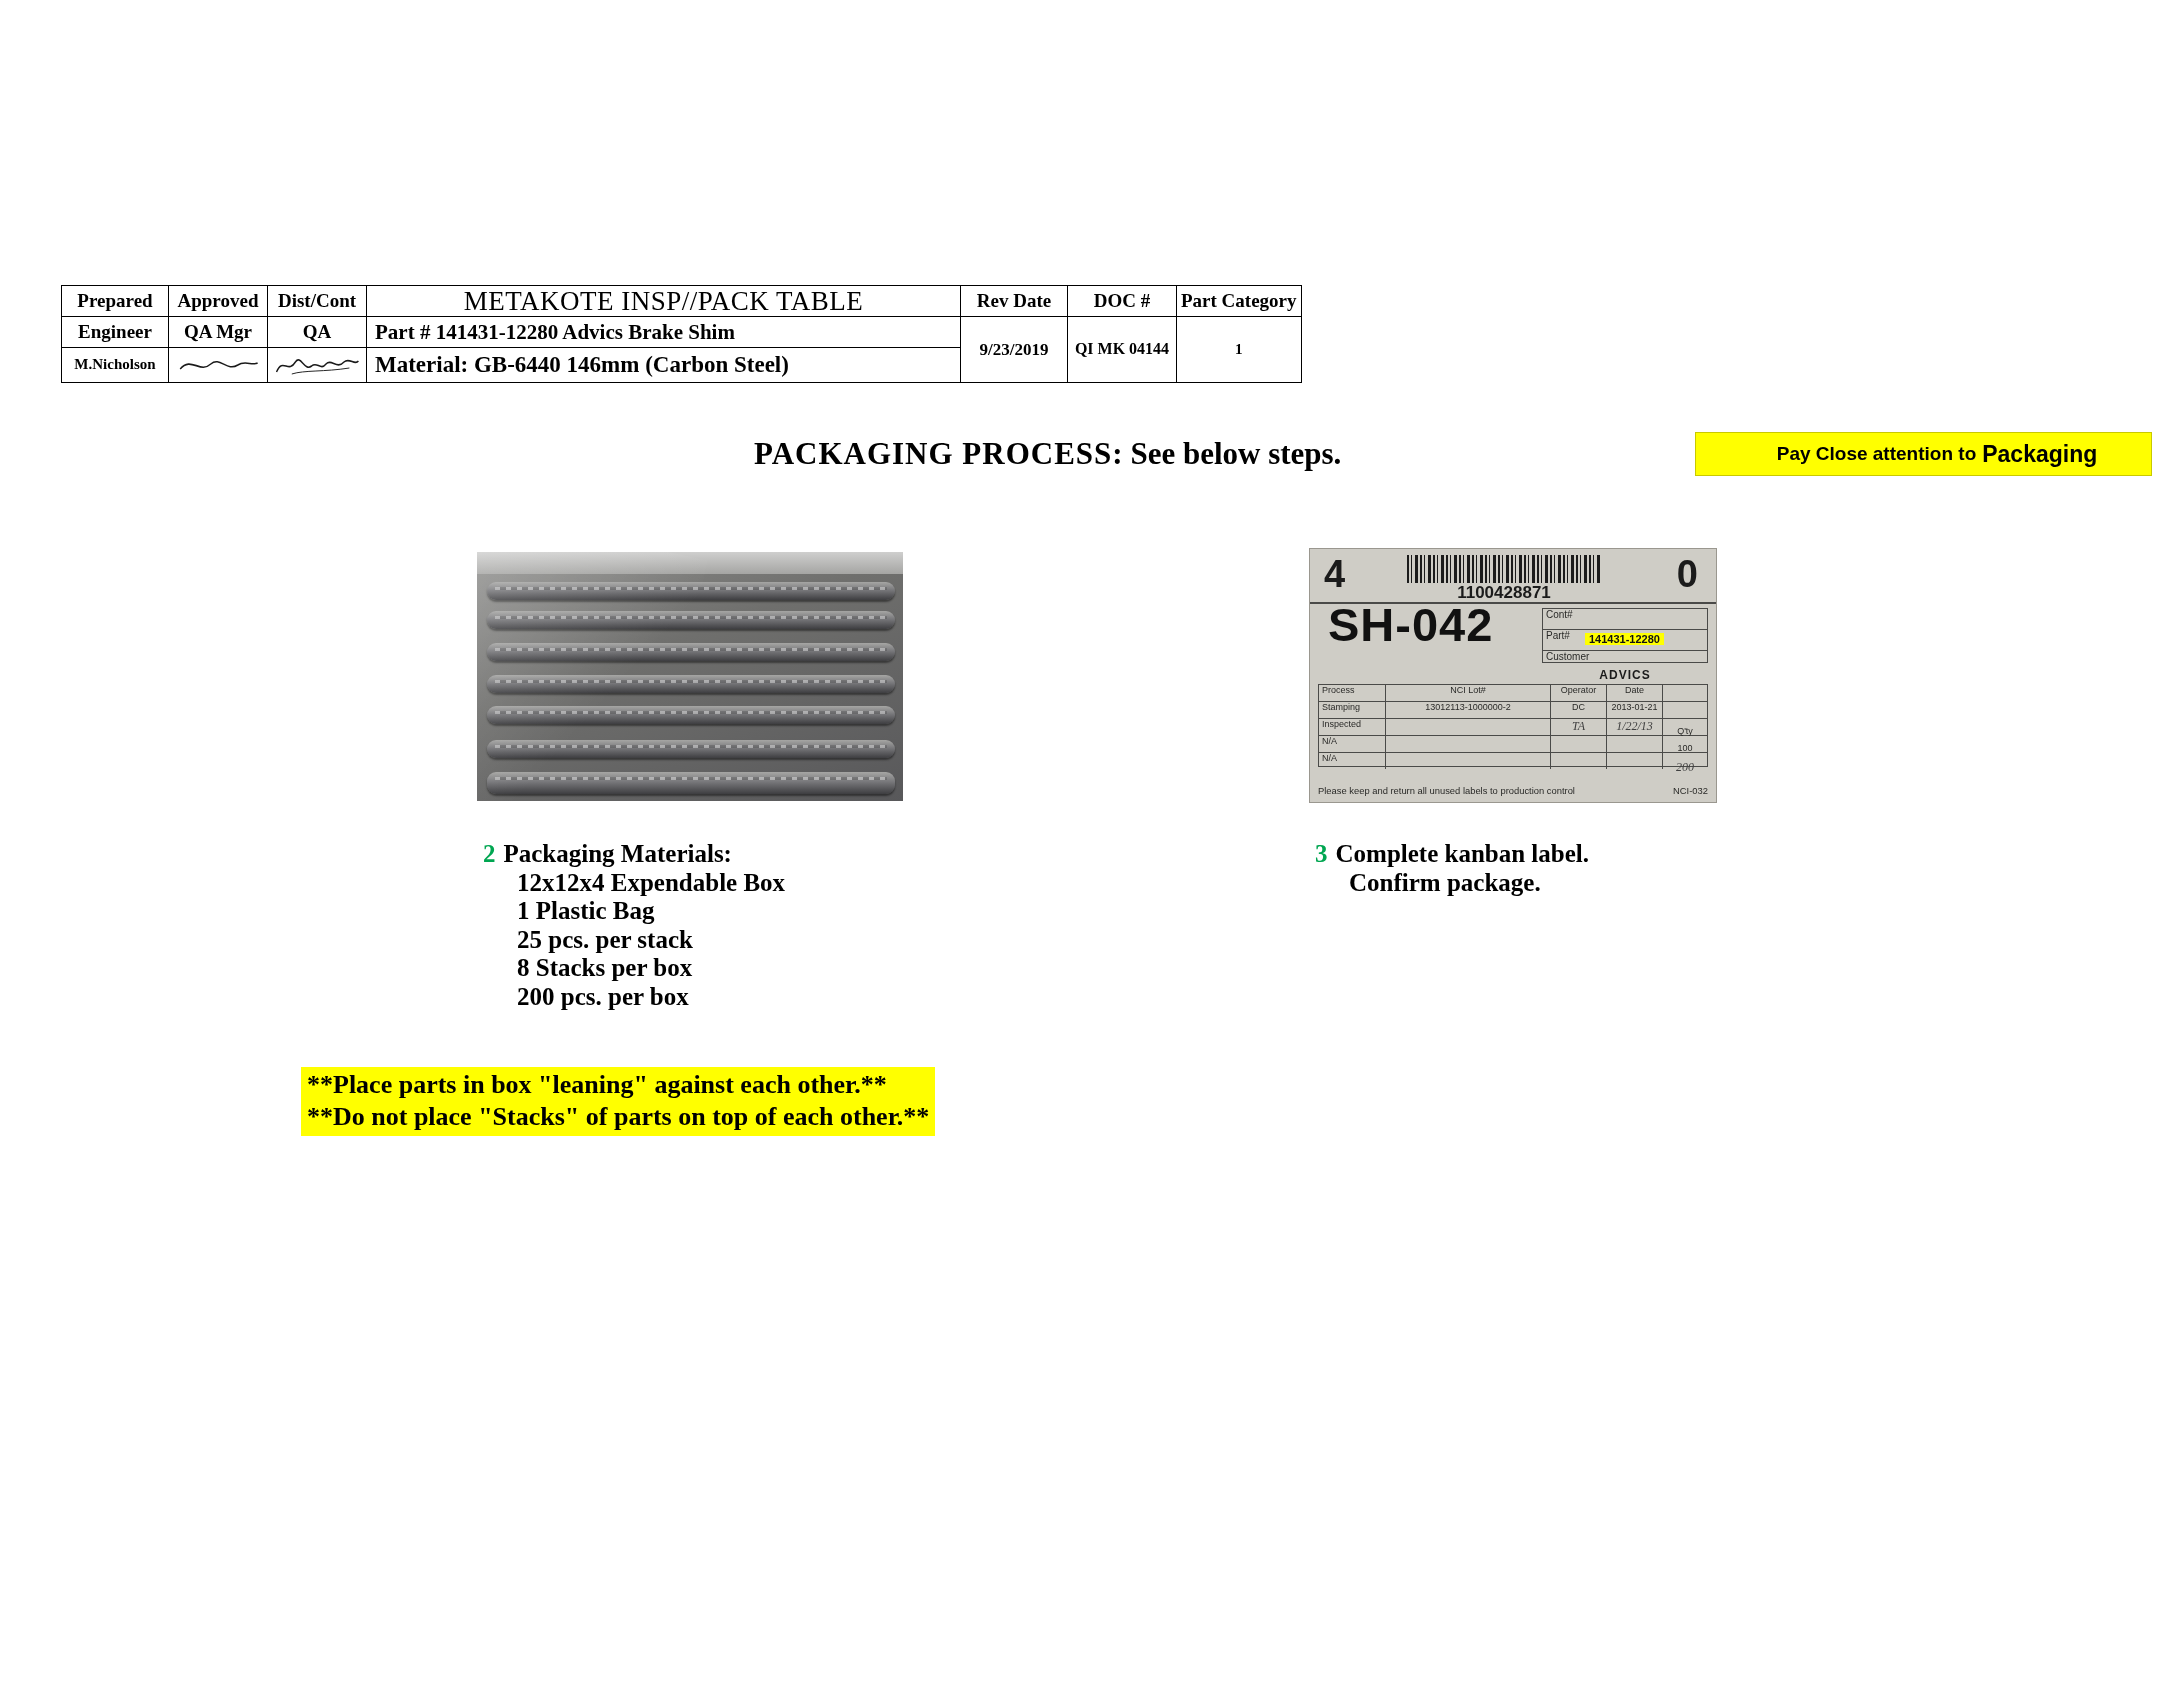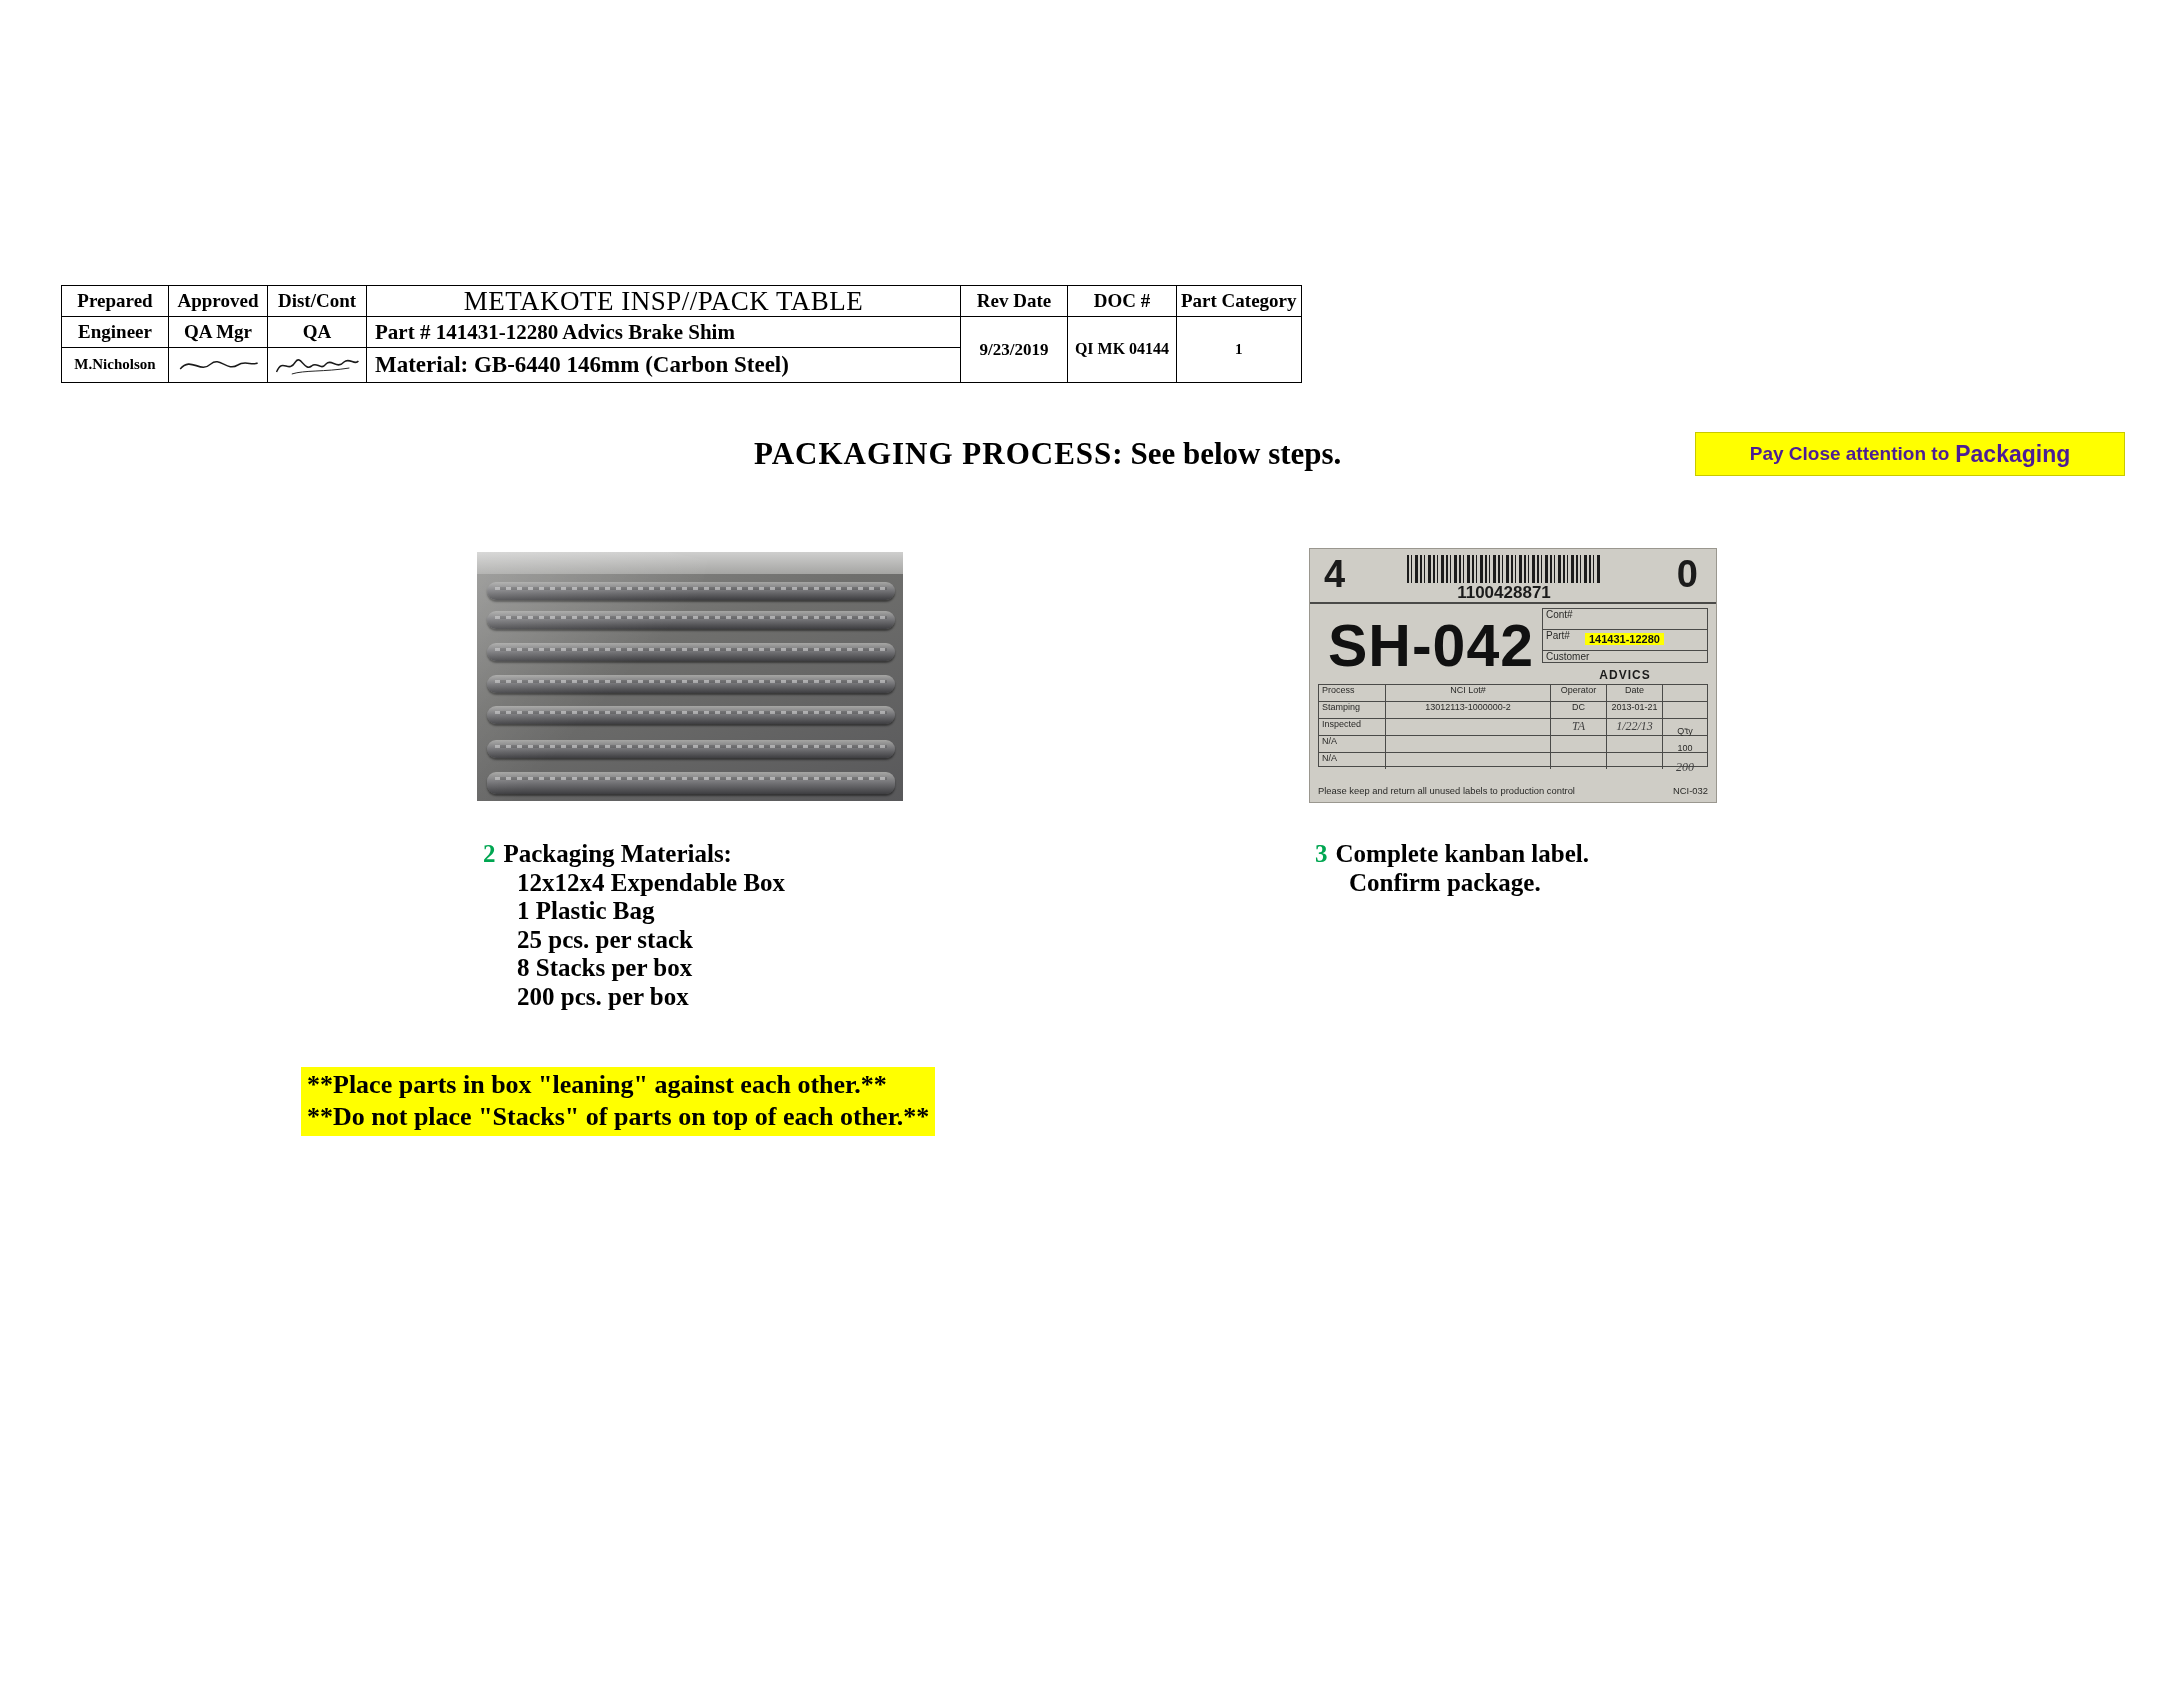--- a/index.html
+++ b/index.html
@@ -93,22 +93,23 @@
     width: 428px;
     height: 42px;
     background: #ffff00;
     border: 1px solid #c9c900;
     display: flex;
     align-items: center;
     justify-content: center;
     font-family: "Liberation Sans", sans-serif;
     font-size: 19px;
     font-weight: bold;
-    color: #4c1d95;
+    color: #000000;
     white-space: nowrap;
+    padding-left: 27px;
   }
   .attention-banner .emph { font-size: 23px; margin-left: 6px; }
 
   
   .photo-parts {
     position: absolute;
     left: 477px;
     top: 552px;
     width: 426px;
     height: 249px;
@@ -184,22 +185,22 @@
     background: repeating-linear-gradient(90deg,
       #1b1b1b 0px, #1b1b1b 2px, #cfcdc6 2px, #cfcdc6 4px,
       #1b1b1b 4px, #1b1b1b 5px, #cfcdc6 5px, #cfcdc6 8px,
       #1b1b1b 8px, #1b1b1b 11px, #cfcdc6 11px, #cfcdc6 13px);
   }
   .kb-barnum {
     position: absolute; left: 97px; top: 34px; width: 194px;
     text-align: center; font-size: 17px; font-weight: bold; color: #1b1b1b;
   }
   .kb-sh {
-    position: absolute; left: 18px; top: 63px;
-    font-size: 59px; font-weight: bold; color: #111;
+    position: absolute; left: 18px; top: 48px;
+    font-size: 47px; font-weight: bold; color: #111;
     letter-spacing: 1px;
   }
   .kb-rightbox {
     position: absolute; right: 8px; top: 59px;
     width: 166px; height: 55px;
     border: 1px solid #4a4a48;
     box-sizing: border-box;
     font-size: 10px;
   }
   .kb-rightbox .lbl { padding-left: 3px; color: #2a2a28; }

